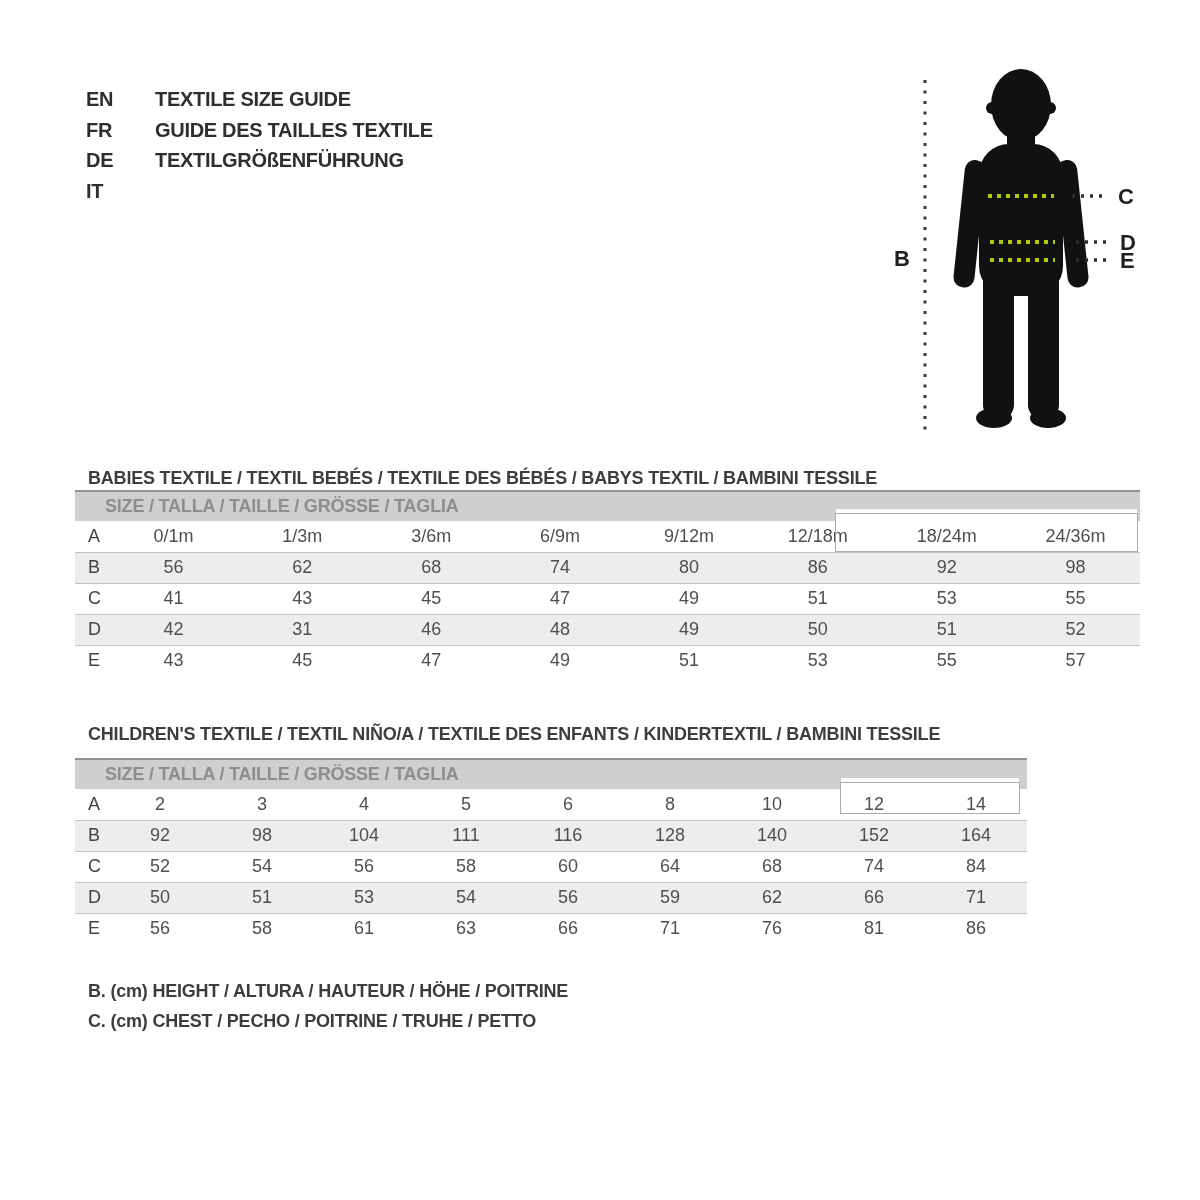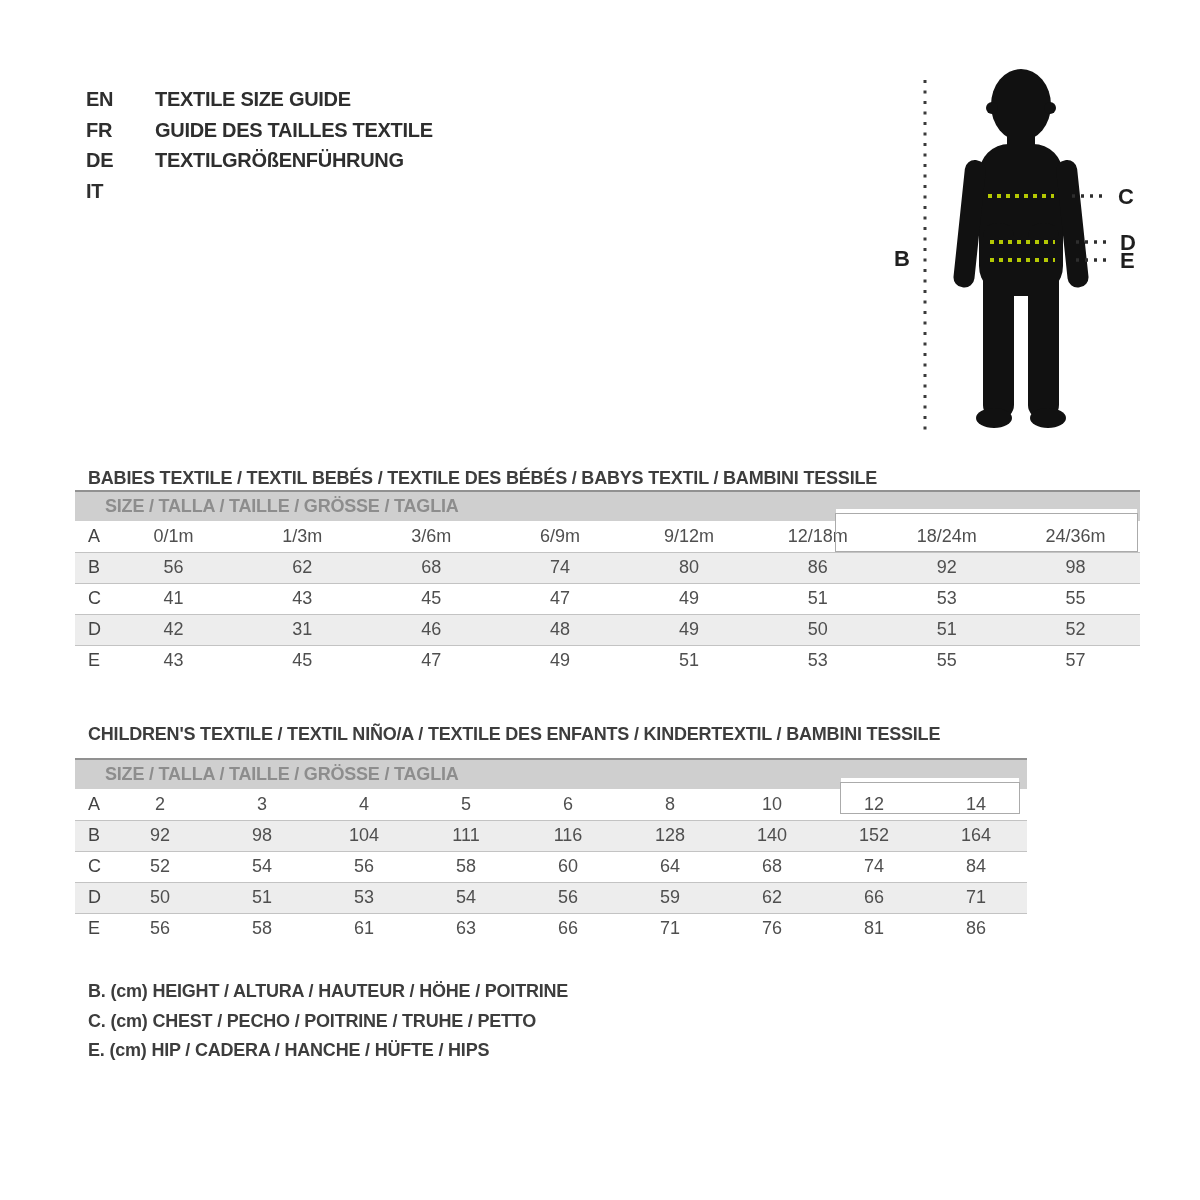--- a/index.html
+++ b/index.html
@@ -233,16 +233,15 @@
           </tr>
         </tbody>
       </table>
   </div>
   <div class="hl-mask c-mask"></div>
   <div class="hl-box c-box"></div>
 
   <div class="legend">
       <div class="li-row">B. (cm) HEIGHT / ALTURA / HAUTEUR / HÖHE / POITRINE</div>
       <div class="li-row">C. (cm) CHEST / PECHO / POITRINE / TRUHE / PETTO</div>
-      <div class="li-row">E. (cm) HIP / CADERA / HANCHE / HÜFTE / HIPS</div>
     </div>
 
 </div>
 
 </body></html>

